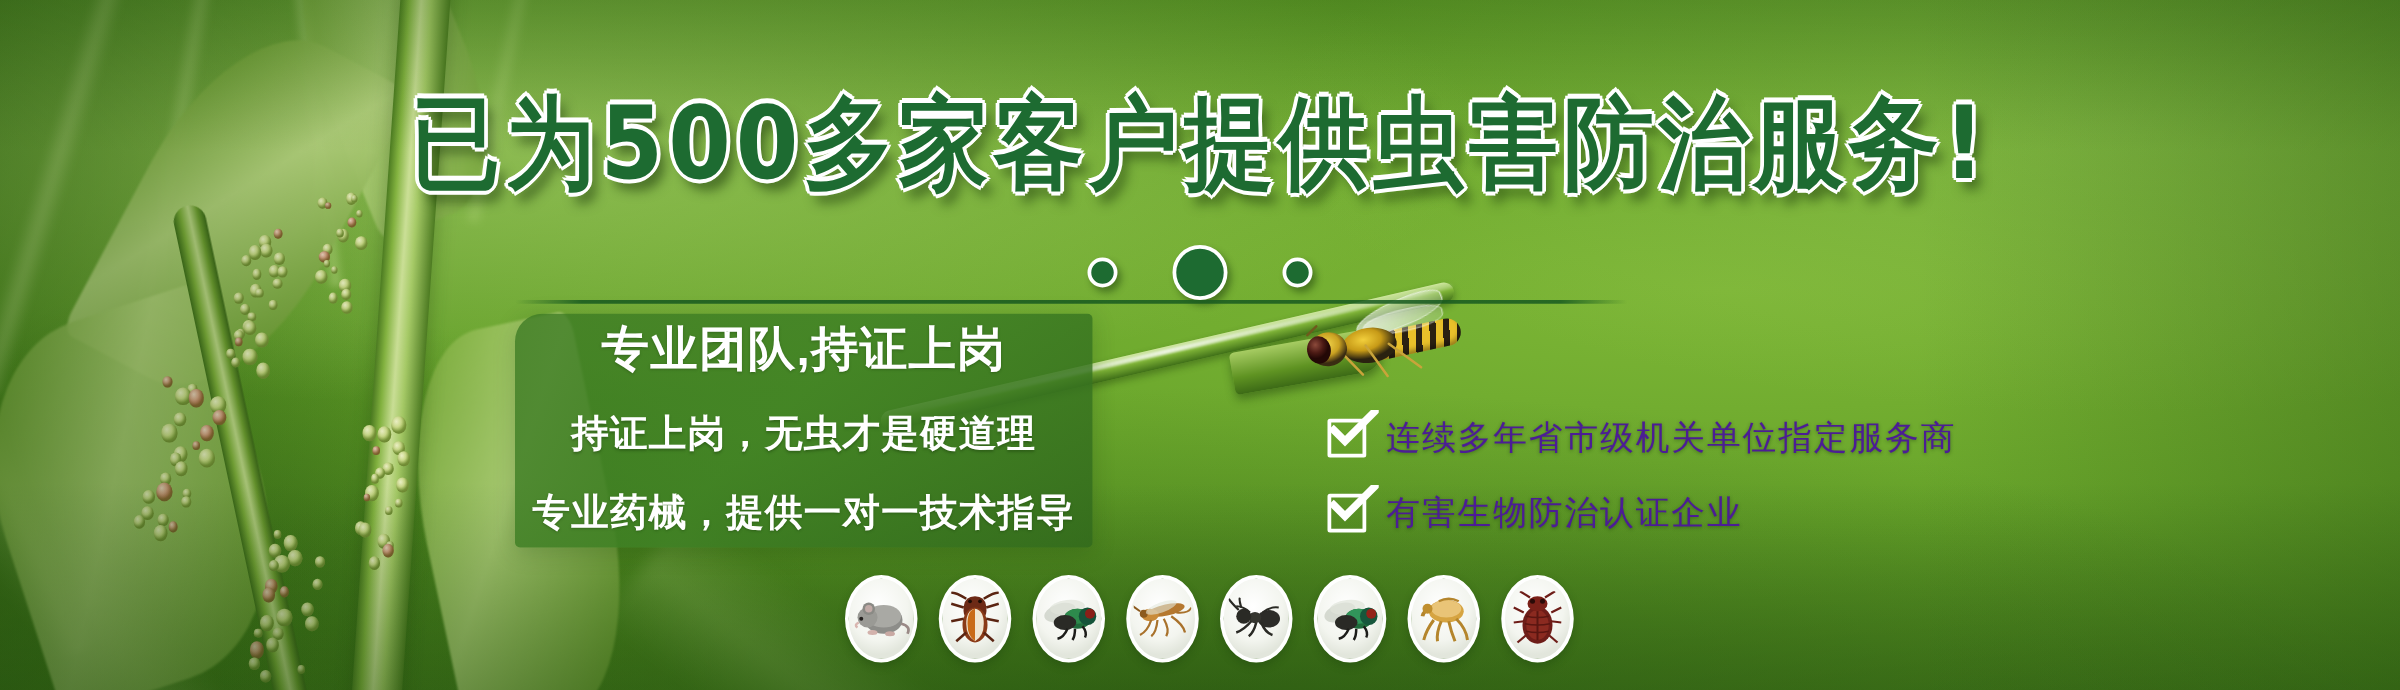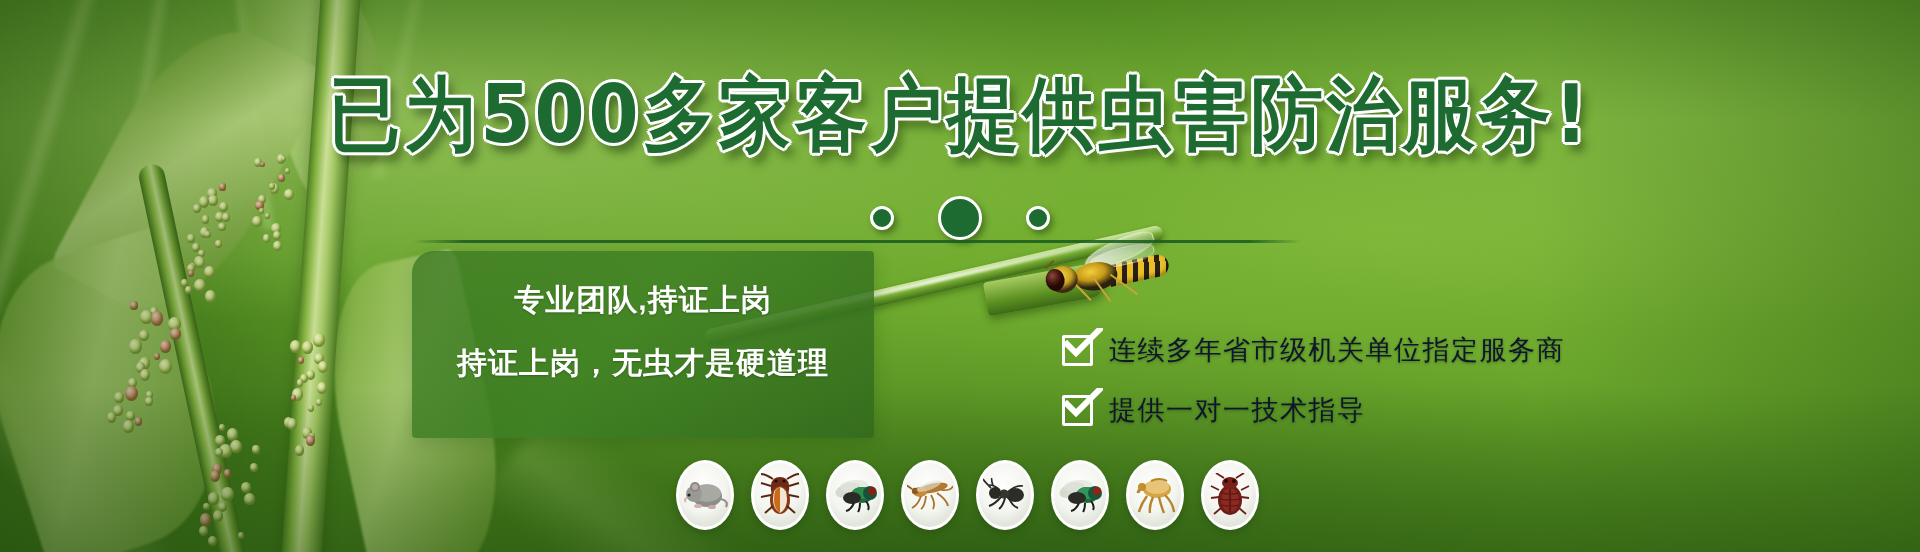--- a/index.html
+++ b/index.html
@@ -172,36 +172,36 @@
     border-radius:22px 4px 4px 4px;
     box-shadow:0 4px 18px rgba(25,60,12,.22);
     display:flex; flex-direction:column; justify-content:center; align-items:center;
     padding:6px 18px 10px;
   }
   .panel-line{
     color:#ffffff; font-weight:700; white-space:nowrap;
     font-family:"Liberation Sans","DejaVu Sans",sans-serif;
     text-shadow:0 1px 2px rgba(20,50,10,.35);
   }
-  .panel-line.l1{ font-size:30px; letter-spacing:1px; margin-bottom:22px; }
+  .panel-line.l1{ font-size:38px; letter-spacing:1px; margin-bottom:22px; }
   .panel-line.l2{ font-size:30px; letter-spacing:1px; margin-bottom:22px; }
   .panel-line.l3{ font-size:30px; letter-spacing:1px; }
 
   
   .checklist{ position:absolute; left:1062px; top:332px; display:flex; flex-direction:column; gap:24px; }
   .check-row{ display:flex; align-items:center; gap:16px; }
   .check-box{ position:relative; width:31px; height:31px; flex:0 0 auto; }
   .check-box .sq{
     position:absolute; inset:0; border:3px solid #ffffff; border-radius:2px;
   }
   .check-box .tick{
     position:absolute; left:1px; top:-7px; width:40px; height:30px;
   }
   .check-text{
-    color:#0f172a; font-size:27px; font-weight:400; white-space:nowrap;
+    color:#4c1d95; font-size:27px; font-weight:400; white-space:nowrap;
     letter-spacing:1.5px;
     font-family:Liberation Sans, sans-serif;
     text-shadow:0 1px 3px rgba(20,50,10,.45);
   }
 
   
   .pests{ position:absolute; left:676px; top:460px; display:flex; align-items:center; gap:17px; }
   .pest{
     width:58px; height:70px; border-radius:50%;
     background:radial-gradient(65% 60% at 45% 35%, #ffffff, #f3f5ef 70%, #e2e6dc 100%);
@@ -380,20 +380,21 @@
     <span class="dot sm" data-interactable="false"></span>
     <span class="dot lg" data-interactable="false"></span>
     <span class="dot sm" data-interactable="false"></span>
   </div>
 
   <div class="rule" data-interactable="false"></div>
 
   <div class="panel" data-interactable="false">
     <div class="panel-line l1" data-interactable="false">专业团队,持证上岗</div>
     <div class="panel-line l2" data-interactable="false">持证上岗，无虫才是硬道理</div>
+    <div class="panel-line l3" data-interactable="false">专业药械，提供一对一技术指导</div>
   </div>
 
   <div class="checklist" data-interactable="false">
 
     <div class="check-row" data-interactable="false">
       <span class="check-box" data-interactable="false">
         <span class="sq"></span>
         <svg class="tick" viewBox="0 0 40 30" aria-hidden="true">
           <path d="M4 16 L13 25 L37 1" fill="none" stroke="#ffffff" stroke-width="6" stroke-linecap="square" stroke-linejoin="miter"></path>
         </svg>
@@ -401,21 +402,21 @@
       <span class="check-text" data-interactable="false">连续多年省市级机关单位指定服务商</span>
     </div>
 
     <div class="check-row" data-interactable="false">
       <span class="check-box" data-interactable="false">
         <span class="sq"></span>
         <svg class="tick" viewBox="0 0 40 30" aria-hidden="true">
           <path d="M4 16 L13 25 L37 1" fill="none" stroke="#ffffff" stroke-width="6" stroke-linecap="square" stroke-linejoin="miter"></path>
         </svg>
       </span>
-      <span class="check-text" data-interactable="false">提供一对一技术指导</span>
+      <span class="check-text" data-interactable="false">有害生物防治认证企业</span>
     </div>
 
   </div>
 
   <div class="pests" data-interactable="false">
 
     <div class="pest" data-interactable="true">
       <svg width="46" height="34" viewBox="0 0 46 34">
         <ellipse cx="25" cy="18" rx="15" ry="11" fill="#8d8d89"></ellipse>
         <ellipse cx="25" cy="15" rx="14" ry="9" fill="#a9a9a4"></ellipse>

